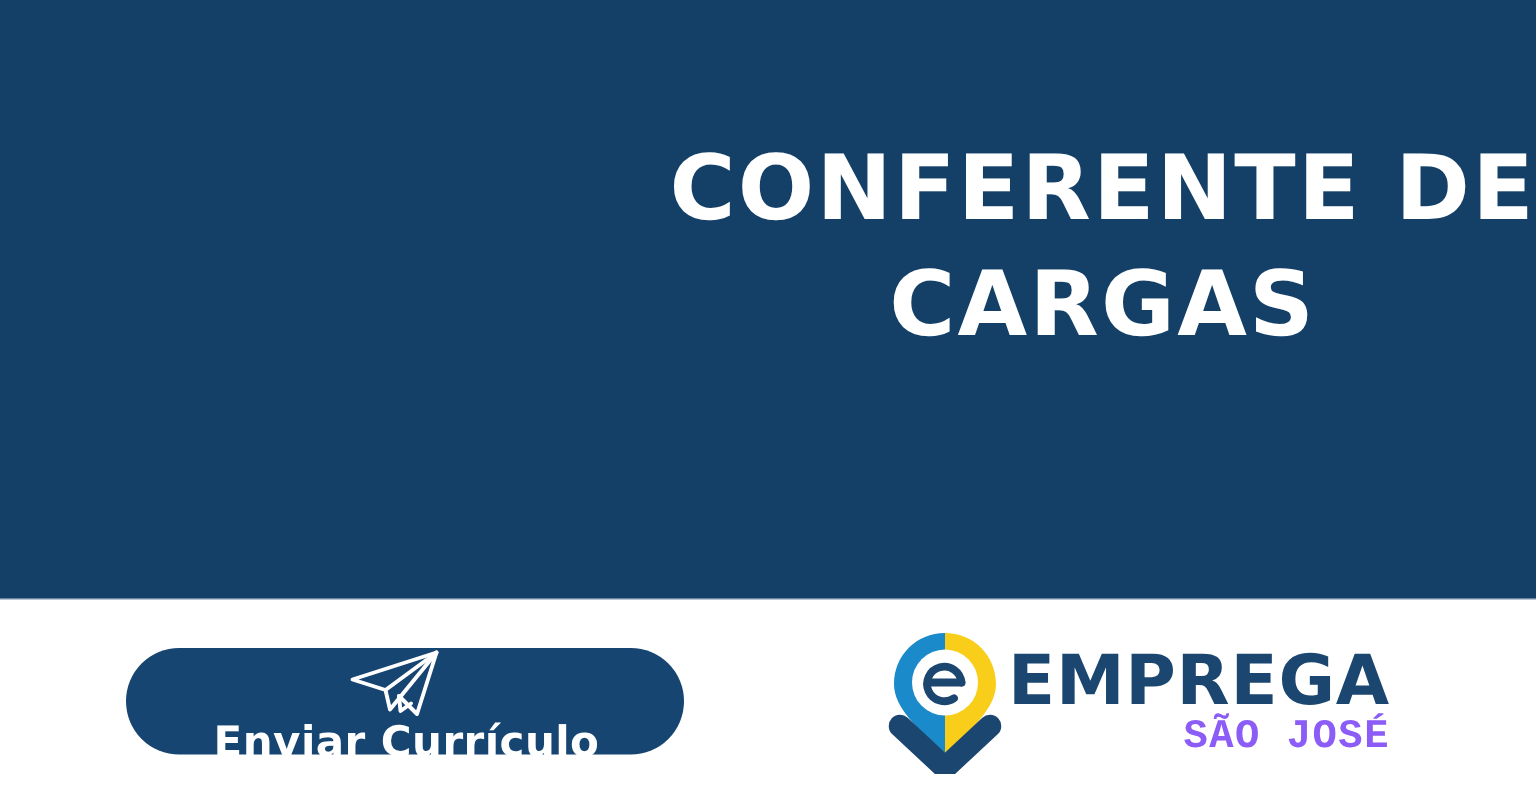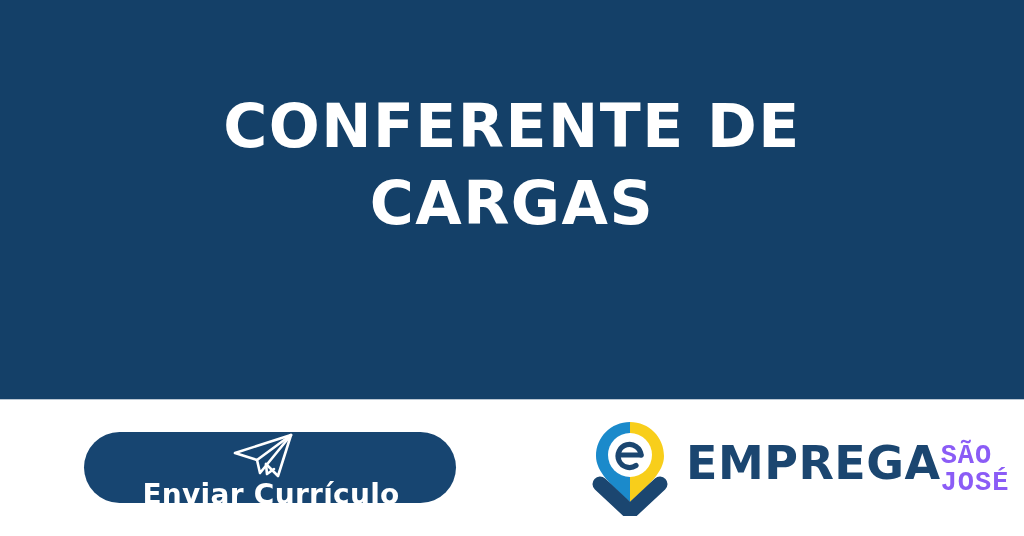--- a/index.html
+++ b/index.html
@@ -21,21 +21,21 @@
     display: flex;
     flex-direction: column;
   }
   
   .hero {
     width: 100%;
     height: 400px;
     background: #144068;
     display: flex;
     align-items: flex-start;
-    justify-content: center;
+    justify-content: flex-end;
     box-sizing: border-box;
     padding-top: 88px;
     border-bottom: 1px solid #b9c6d2;
   }
   .hero-title {
     color: #ffffff;
     font-family: "DejaVu Sans", "Liberation Sans", sans-serif;
     font-size: 60px;
     line-height: 1.28;
     font-weight: 700;
@@ -95,23 +95,24 @@
     display: flex;
     align-items: center;
   }
   .logo-mark {
     width: 84px;
     height: 96px;
     flex: 0 0 auto;
     display: block;
   }
   .logo-text {
-    margin-left: 14px;
+    margin-left: 0;
     display: flex;
-    align-items: flex-start;
+    flex-direction: column;
+    align-items: flex-end;
     line-height: 1;
   }
   .logo-word {
     color: #1B4670;
     font-family: "DejaVu Sans", "Liberation Sans", sans-serif;
     font-size: 46px;
     font-weight: 700;
     letter-spacing: 0.5px;
     line-height: 1;
   }

